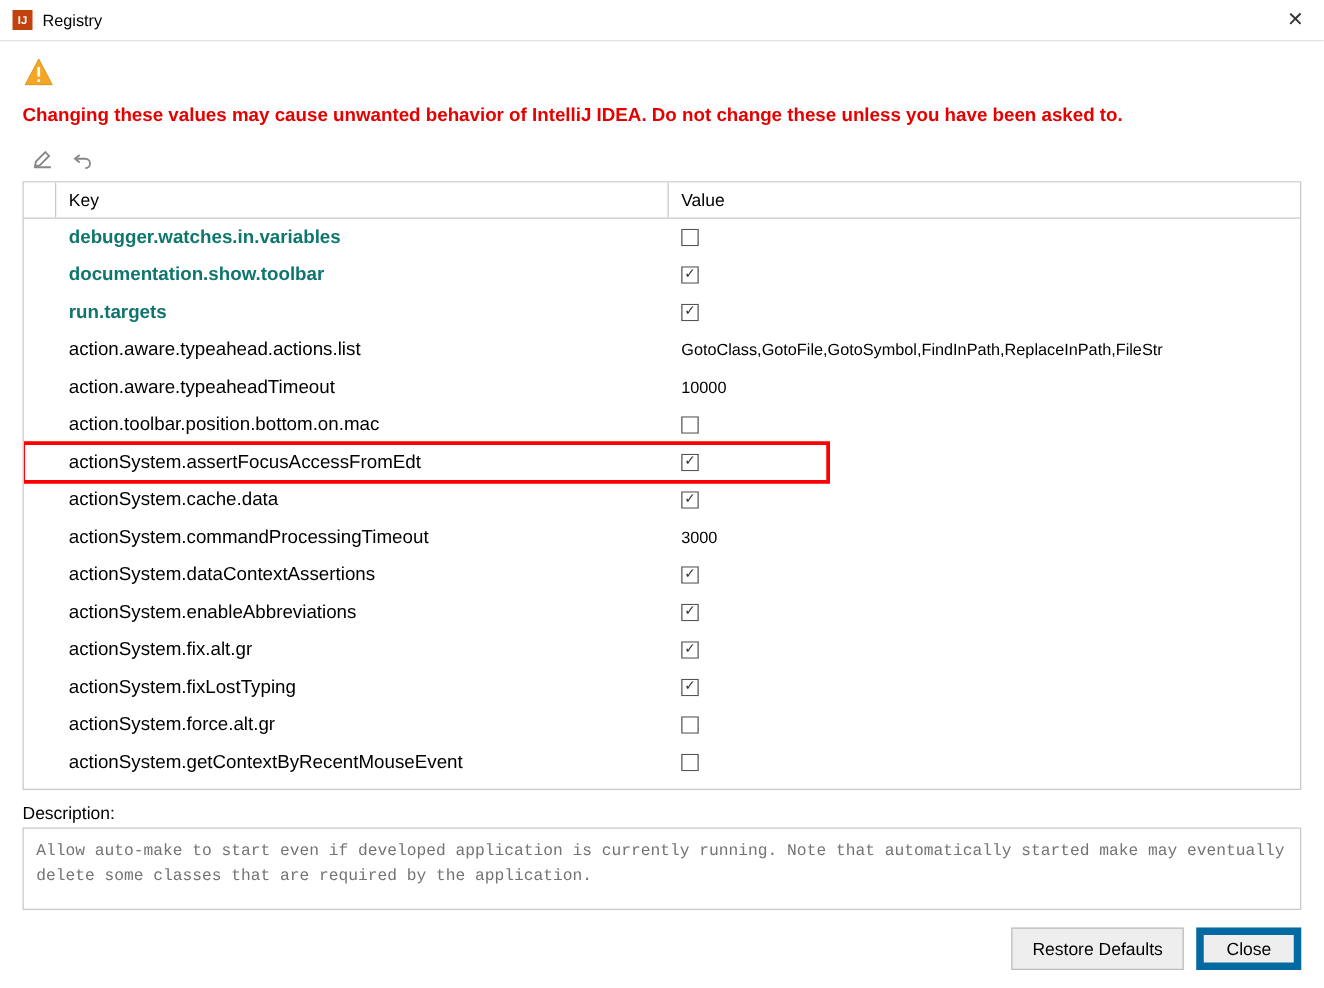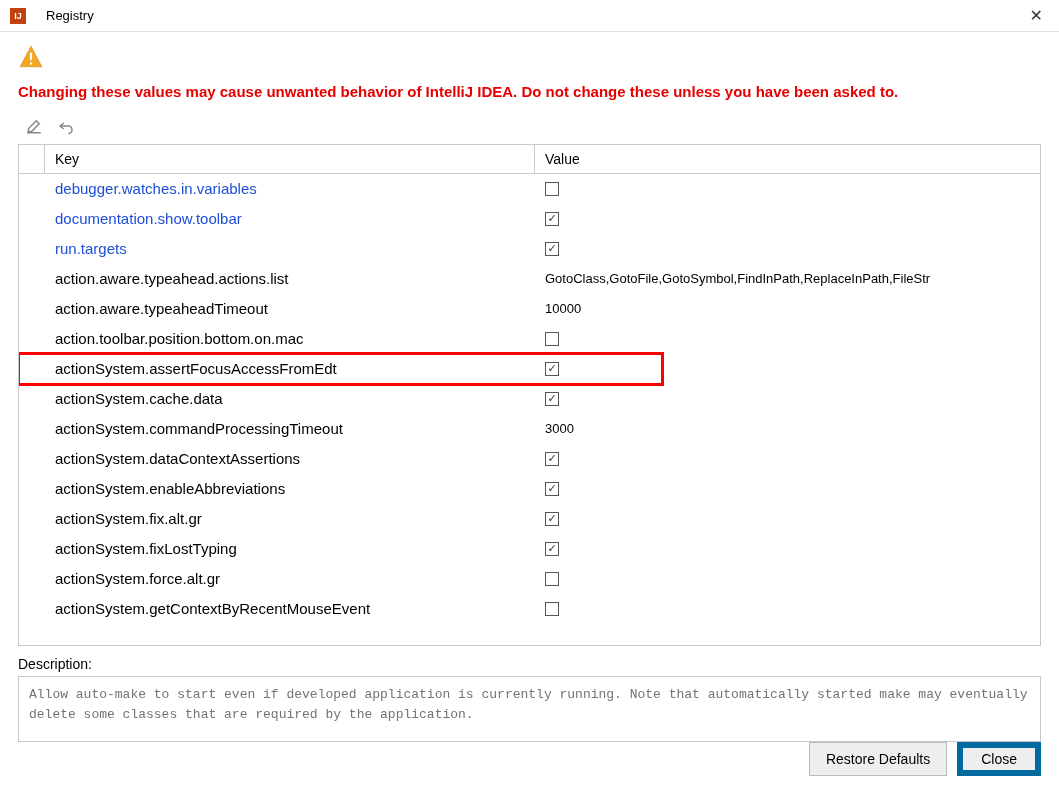--- a/index.html
+++ b/index.html
@@ -23,21 +23,21 @@
     }
     .titlebar .app-icon {
       width: 16px; height: 16px;
       background: #c2410c;
       display: inline-flex;
       align-items: center;
       justify-content: center;
       color: #fff;
       font-size: 9px;
       font-weight: bold;
-      margin-right: 20px;
+      margin-right: 8px;
       font-family: Arial, sans-serif;
     }
     .titlebar .title { flex: 1; font-size: 13px; }
     .titlebar .close-x {
       font-size: 16px;
       cursor: pointer;
       padding: 0 6px;
       color: #333;
     }
     .content {
@@ -105,21 +105,21 @@
     }
     .tr {
       display: flex;
       align-items: center;
       height: 30px;
       position: relative;
     }
     .td { padding: 0 10px; white-space: nowrap; overflow: hidden; }
     .td-checkbox { width: 26px; flex-shrink:0; }
     .td-key { flex: 0 0 490px; font-size: 15px; }
-    .td-key.bold-blue { color: #1d4ed8; font-weight: normal; }
+    .td-key.bold-blue { color: #0f766e; font-weight: bold; }
     .td-value { flex: 1; font-size: 13px; display:flex; align-items:center; }
     .chk {
       width: 14px; height: 14px;
       border: 1px solid #555;
       display: inline-flex;
       align-items: center;
       justify-content: center;
       background: #fff;
     }
     .chk.checked::after {
@@ -144,20 +144,21 @@
       font-family: "Courier New", monospace;
       font-size: 13px;
       height: 66px;
       line-height: 1.5;
       color: #737373;
     }
     .button-row {
       display: flex;
       justify-content: flex-end;
       gap: 10px;
+      margin-top: 14px;
     }
     .btn {
       padding: 4px 16px;
       font-size: 14px;
       background: #eee;
       border: 1px solid #bbb;
       cursor: pointer;
       min-width: 72px;
       text-align: center;
     }

